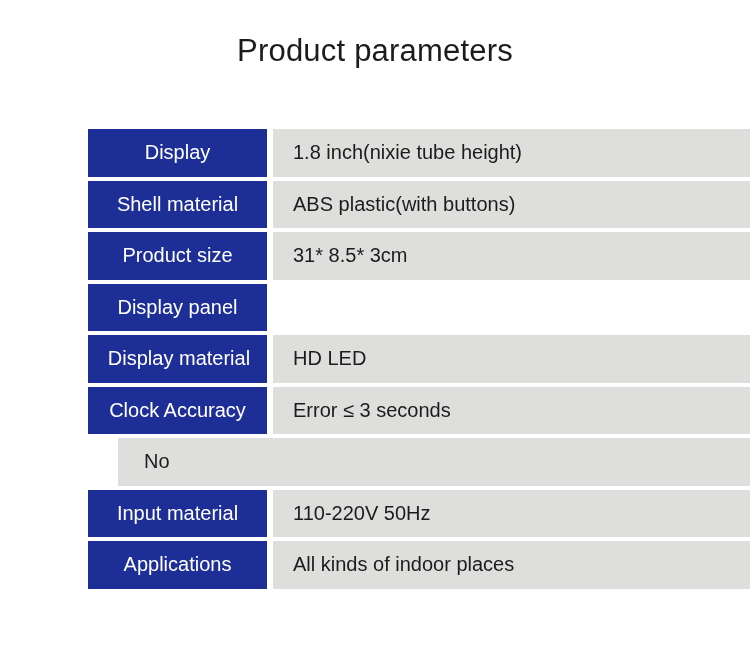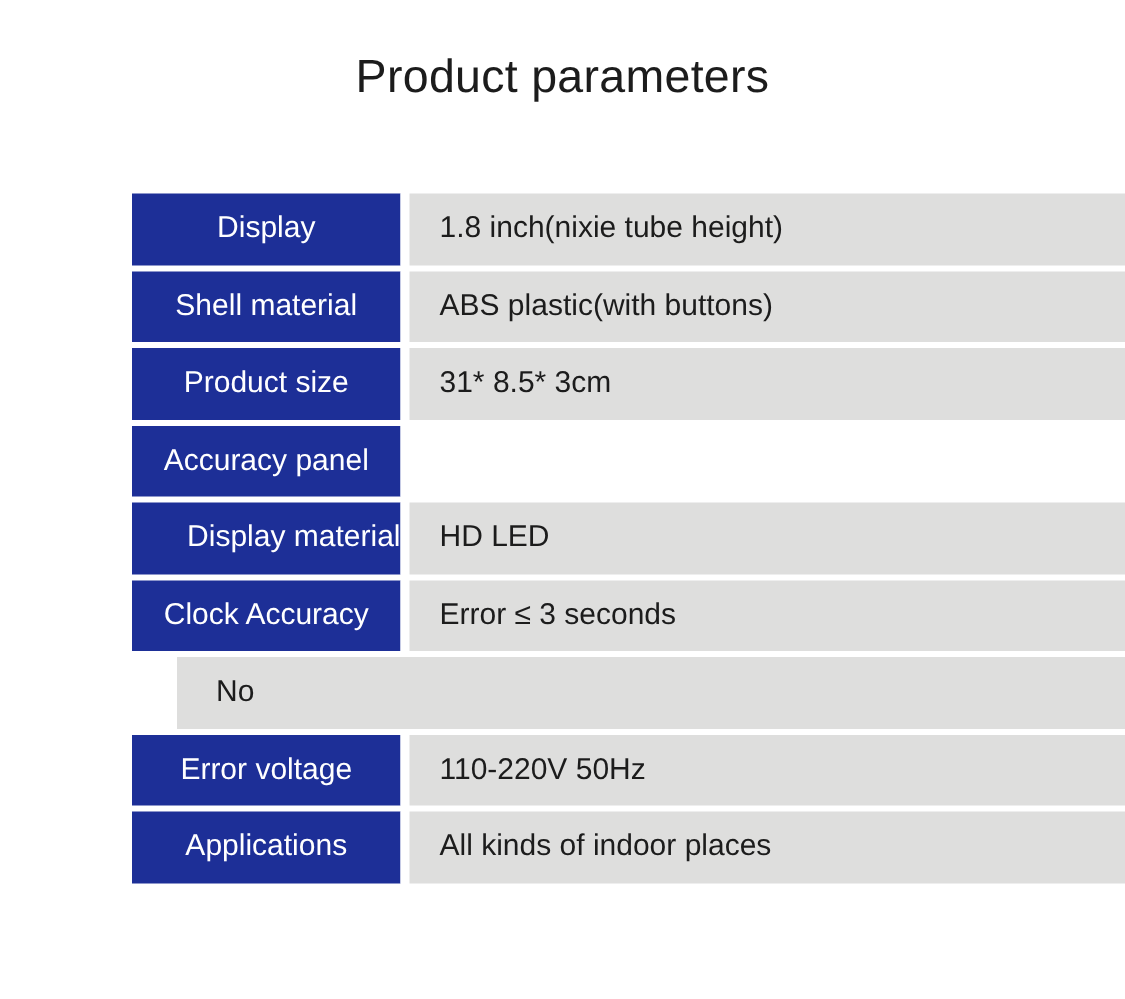--- a/index.html
+++ b/index.html
@@ -64,21 +64,21 @@
     text-align: center;
     white-space: nowrap;
     overflow: hidden;
     box-sizing: border-box;
     padding: 0 2px;
   }
 
   
   .spec-row.clipped .spec-label {
     padding: 0 0 0 3px;
-    text-align: right;
+    text-align: center;
   }
 
   .spec-gap {
     width: 6px;
     min-width: 6px;
     background: #ffffff;
   }
 
   .spec-value {
     flex: 1 1 auto;
@@ -118,21 +118,21 @@
       <div class="spec-value">ABS plastic(with buttons)</div>
     </div>
 
     <div class="spec-row">
       <div class="spec-label">Product size</div>
       <div class="spec-gap"></div>
       <div class="spec-value">31* 8.5* 3cm</div>
     </div>
 
     <div class="spec-row">
-      <div class="spec-label">Accuracy panel</div>
+      <div class="spec-label">Display panel</div>
       <div class="spec-gap"></div>
     </div>
 
     <div class="spec-row clipped">
       <div class="spec-label">Display material</div>
       <div class="spec-gap"></div>
       <div class="spec-value">HD LED</div>
     </div>
 
     <div class="spec-row">
@@ -140,21 +140,21 @@
       <div class="spec-gap"></div>
       <div class="spec-value">Error ≤ 3 seconds</div>
     </div>
 
     <div class="spec-row value-indent">
       <div class="spec-gap"></div>
       <div class="spec-value">No</div>
     </div>
 
     <div class="spec-row">
-      <div class="spec-label">Error voltage</div>
+      <div class="spec-label">Input material</div>
       <div class="spec-gap"></div>
       <div class="spec-value">110-220V 50Hz</div>
     </div>
 
     <div class="spec-row">
       <div class="spec-label">Applications</div>
       <div class="spec-gap"></div>
       <div class="spec-value">All kinds of indoor places</div>
     </div>
 

